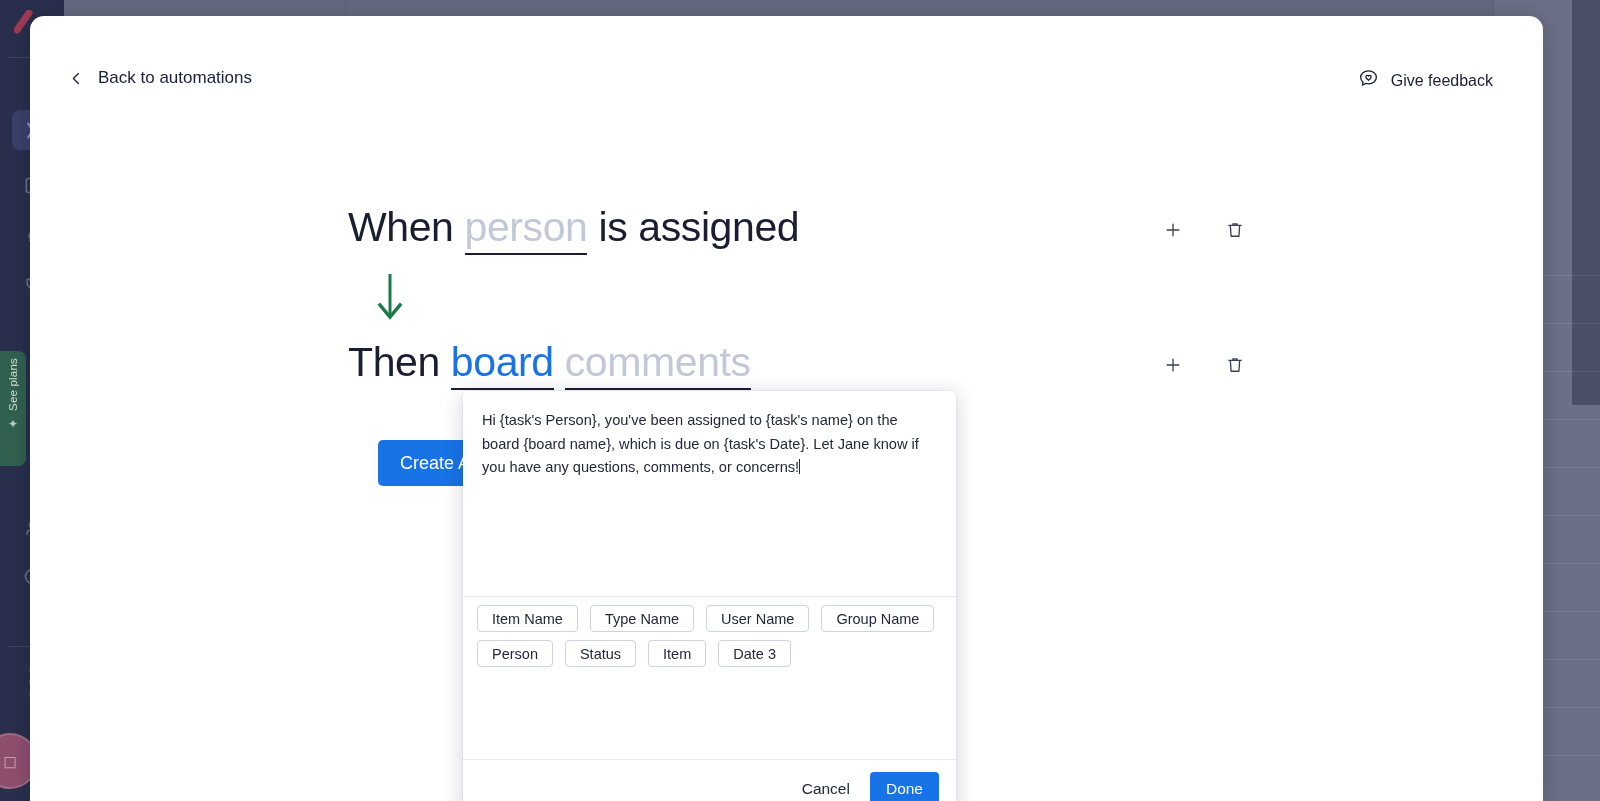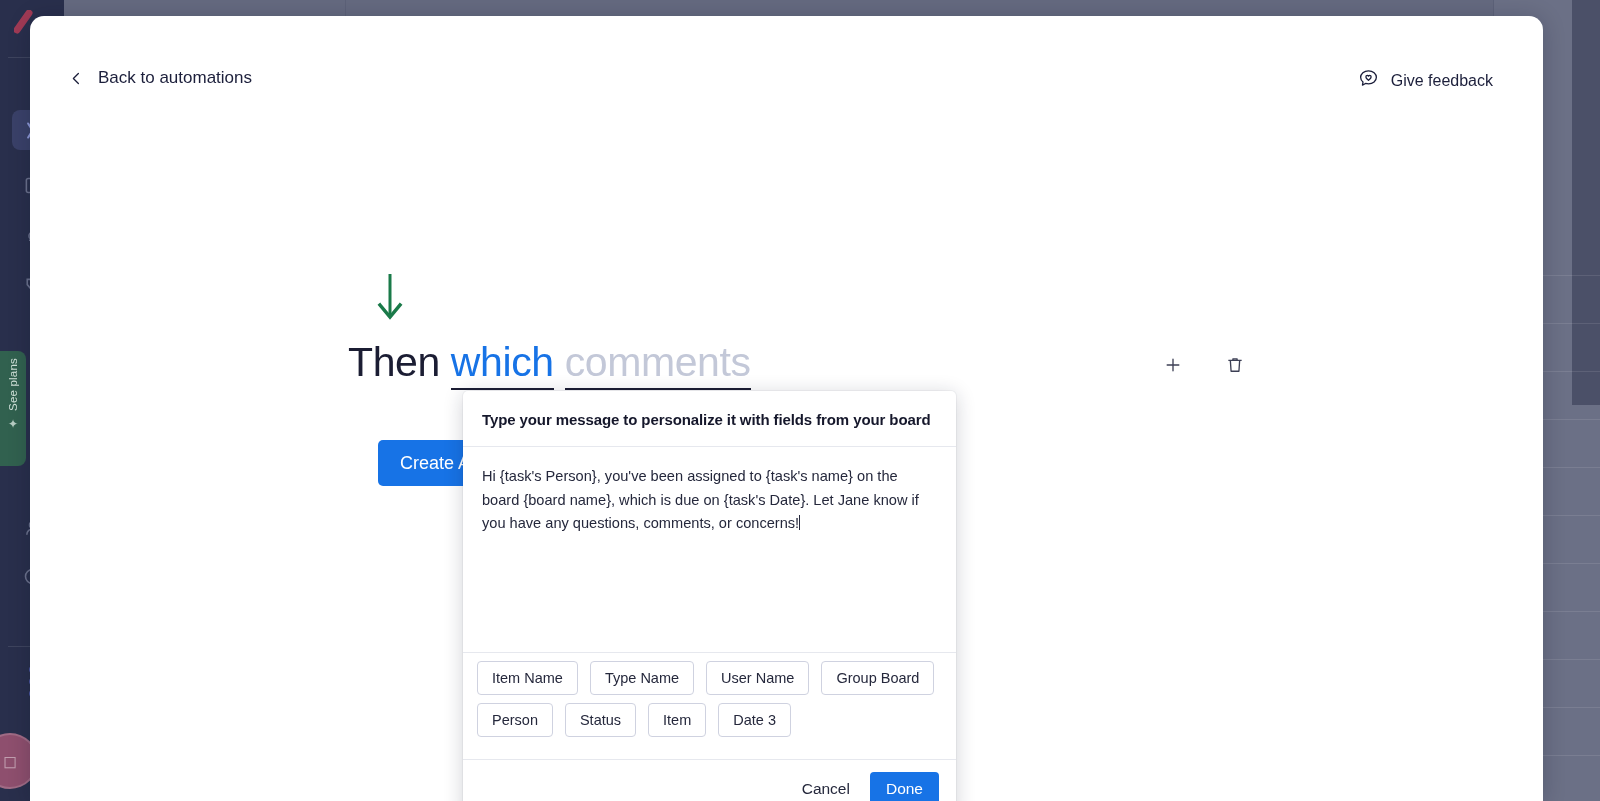--- a/index.html
+++ b/index.html
@@ -196,21 +196,21 @@
     margin-left: 0px;
   }
   #chips-area {
     border-top: 1px solid #e6e8ee;
     padding: 8px 14px 11px 14px;
     display: flex; flex-wrap: wrap; gap: 8px 12px;
     align-content: flex-start;
     flex: 1 1 auto;
   }
   .chip {
-    height: 34px; padding: 0 14px;
+    height: 27px; padding: 0 14px;
     border: 1px solid #cfd2e0; border-radius: 4px;
     background: #fff; color: #25283c;
     font-size: 14.5px; font-family: inherit;
     display: inline-flex; align-items: center;
     cursor: pointer; white-space: nowrap;
   }
   #dialog-footer {
     border-top: 1px solid #e6e8ee;
     height: 58px; flex: 0 0 58px;
     display: flex; align-items: center; justify-content: flex-end;
@@ -324,60 +324,78 @@
       <span>
         <svg viewBox="0 0 24 24" fill="none" stroke="#1c1f3b" stroke-width="1.5" stroke-linejoin="round">
           <path d="M12 3.2 C6.9 3.2 3 6.6 3 10.7 c0 2.1 1 4 2.7 5.3 l-0.6 3.6 3.5-1.9 c1.1 0.3 2.2 0.5 3.4 0.5 5.1 0 9-3.4 9-7.5 S17.1 3.2 12 3.2 z"></path>
           <path d="M12 14 c-1.8-1.5-3-2.4-3-3.8 0-1 0.8-1.7 1.7-1.7 0.6 0 1 0.3 1.3 0.8 0.3-0.5 0.7-0.8 1.3-0.8 0.9 0 1.7 0.7 1.7 1.7 0 1.4-1.2 2.3-3 3.8 z"></path>
         </svg>
       </span>
       <span>Give feedback</span>
     </div>
   </div>
 
+  <div class="recipe-row" style="top:180px; height:68px;">
+    <div class="recipe-sentence">
+      <span class="tok">When</span>
+      <span class="tok tok-placeholder">person</span>
+      <span class="tok">is assigned</span>
+    </div>
+    <div class="row-actions" style="left:812px;">
+      <div class="act">
+        <svg viewBox="0 0 24 24" fill="none" stroke="currentColor" stroke-width="1.6" stroke-linecap="round">
+          <path d="M12 5 v14 M5 12 h14"></path>
+        </svg>
+      </div>
+      <div class="act">
+        <svg viewBox="0 0 24 24" fill="none" stroke="currentColor" stroke-width="1.6" stroke-linejoin="round">
+          <path d="M4 6.5 h16 M9.5 6.5 V4.6 h5 V6.5 M6.4 6.5 l0.9 13 h9.4 l0.9 -13"></path>
+        </svg>
+      </div>
+    </div>
+  </div>
 
   <div id="arrow-down">
     <svg viewBox="0 0 26 50" fill="none" stroke="#1a7a49" stroke-width="3" stroke-linecap="square" stroke-linejoin="miter">
       <path d="M13 1 V41"></path>
       <path d="M3 31 L13 43 L23 31" fill="none" stroke-width="3.5"></path>
     </svg>
   </div>
 
   <div class="recipe-row" style="top:315px; height:68px;">
     <div class="recipe-sentence">
       <span class="tok">Then</span>
-      <span class="tok tok-active">which</span>
+      <span class="tok tok-active">board</span>
       <span class="tok tok-placeholder">comments</span>
     </div>
     <div class="row-actions" style="left:812px;">
       <div class="act">
         <svg viewBox="0 0 24 24" fill="none" stroke="currentColor" stroke-width="1.6" stroke-linecap="round">
           <path d="M12 5 v14 M5 12 h14"></path>
         </svg>
       </div>
       <div class="act">
         <svg viewBox="0 0 24 24" fill="none" stroke="currentColor" stroke-width="1.6" stroke-linejoin="round">
           <path d="M4 6.5 h16 M9.5 6.5 V4.6 h5 V6.5 M6.4 6.5 l0.9 13 h9.4 l0.9 -13"></path>
         </svg>
       </div>
     </div>
   </div>
 
   <button id="create-automation-btn">Create Automation</button>
 
   <div id="message-dialog">
-    <div id="dialog-title">Type your message to personalize it with fields from your board</div>
 
     <div id="message-textarea"><span>Hi {task's Person}, you've been assigned to {task's name} on the board {board name}, which is due on {task's Date}. Let Jane know if you have any questions, comments, or concerns!</span><span class="caret"></span></div>
 
     <div id="chips-area">
       <button class="chip">Item Name</button>
       <button class="chip">Type Name</button>
       <button class="chip">User Name</button>
-      <button class="chip">Group Board</button>
+      <button class="chip">Group Name</button>
       <button class="chip">Person</button>
       <button class="chip">Status</button>
       <button class="chip">Item</button>
       <button class="chip">Date 3</button>
     </div>
 
     <div id="dialog-footer">
       <button id="cancel-button">Cancel</button>
       <button id="done-button">Done</button>
     </div>

